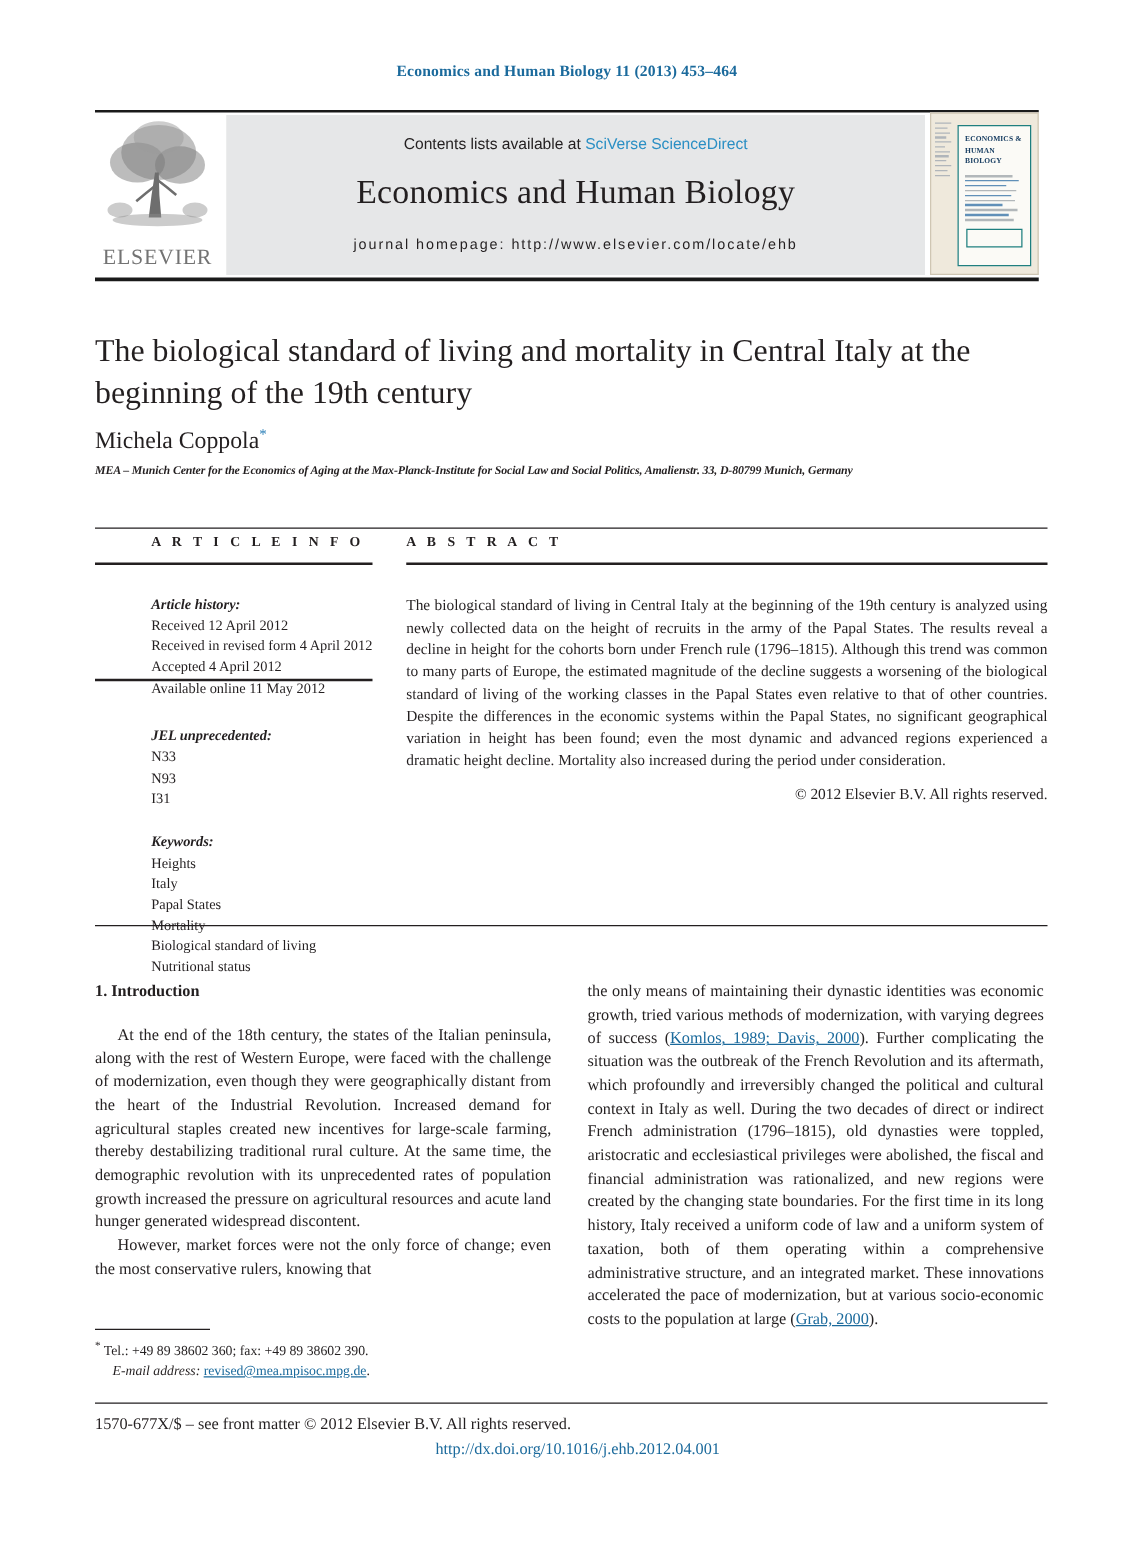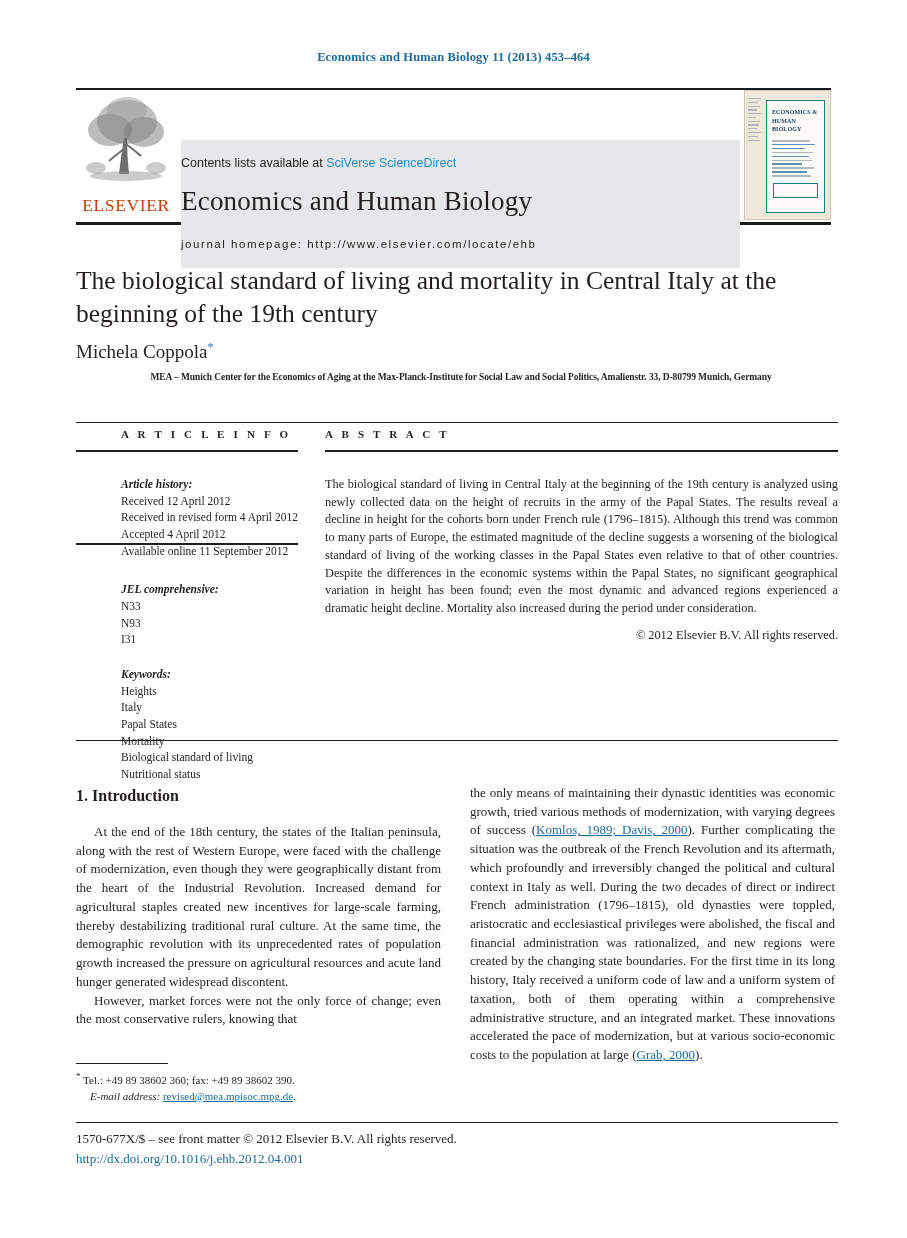--- a/index.html
+++ b/index.html
@@ -56,22 +56,21 @@
     width: 755px;
     height: 3px;
     background: #1a1a1a;
   }
   .mast-center {
     position: absolute;
     left: 105px; top: 4px;
     width: 559px;
     height: 128px;
     background: #e6e7e8;
-    text-align: left;
-    margin-top: 48px;
+    text-align: center;
   }
   .contents-line {
     margin-top: 16px;
     font-family: "Liberation Sans", sans-serif;
     font-size: 12.5px;
     color: #231f20;
   }
   .contents-line .sd {
     color: #2a8fc4;
   }
@@ -98,21 +97,21 @@
     height: 128px;
     overflow: hidden;
   }
   .elsevier-word {
     position: absolute;
     left: 0; bottom: 4px;
     width: 100px;
     text-align: center;
     font-family: "Liberation Serif", serif;
     font-size: 17.5px;
-    color: #c2410c;
+    color: #737373;
     letter-spacing: 0.6px;
   }
   .tree-svg { position: absolute; left: 4px; top: 0px; }
 
   
   .cover-thumb {
     position: absolute;
     left: 668px; top: 2px;
     width: 87px;
     height: 130px;
@@ -173,25 +172,25 @@
   .author .star {
     color: #2a7fb8;
     font-size: 12px;
     vertical-align: super;
   }
   .affiliation {
     position: absolute;
     left: 76px; top: 372px;
     width: 770px;
     font-family: "Liberation Serif", serif;
+    font-style: italic;
     font-weight: bold;
     font-size: 9.5px;
     color: #231f20;
     letter-spacing: -0.1px;
-    text-align: center;
   }
 
   
   .rule-thin {
     position: absolute;
     background: #231f20;
     height: 1px;
   }
   .rule-med {
     position: absolute;
@@ -250,21 +249,21 @@
     font-family: "Liberation Serif", serif;
     font-size: 13px;
     line-height: 1.44;
     text-align: justify;
     color: #231f20;
   }
   .body-left { left: 76px; }
   .body-right { left: 470px; }
   .h1 {
     font-family: "Liberation Serif", serif;
-    font-size: 16px;
+    font-size: 13px;
     font-weight: bold;
     margin: 0 0 16px 0;
   }
   .body-col p { margin: 0; text-indent: 18px; }
   .lnk { color: #1b6a9c; text-decoration: underline; }
 
   
   .fn-rule {
     position: absolute;
     left: 76px; top: 1063px;
@@ -294,21 +293,21 @@
   }
   .foot-text {
     position: absolute;
     left: 76px; top: 1129px;
     width: 500px;
     font-family: Liberation Serif, serif;
     font-size: 13px;
     line-height: 1.5;
     color: #231f20;
   }
-  .foot-doi { color: #1b6a9c; }
+  .foot-doi { color: #1b6a9c; text-align: right; }
 </style>
 </head>
 <body>
 
 <div class="page">
 
   <div class="runhead">Economics and Human Biology 11 (2013) 453–464</div>
 
   <div class="masthead">
     <div class="mast-rule-top"></div>
@@ -387,25 +386,25 @@
   <div class="rule-thin" style="left:76px; top:740px; width:762px;"></div>
 
   <div class="col-info">
     <div class="sec-label">A R T I C L E   I N F O</div>
 
     <div class="info-group" style="margin-top:36px;">
       <div class="ghead">Article history:</div>
       <div>Received 12 April 2012</div>
       <div>Received in revised form 4 April 2012</div>
       <div>Accepted 4 April 2012</div>
-      <div>Available online 11 September 2012</div>
+      <div>Available online 11 May 2012</div>
     </div>
 
     <div class="info-group" style="margin-top:22px;">
-      <div class="ghead">JEL comprehensive:</div>
+      <div class="ghead">JEL unprecedented:</div>
       <div>N33</div>
       <div>N93</div>
       <div>I31</div>
     </div>
 
     <div class="info-group" style="margin-top:18px;">
       <div class="ghead">Keywords:</div>
       <div>Heights</div>
       <div>Italy</div>
       <div>Papal States</div>

